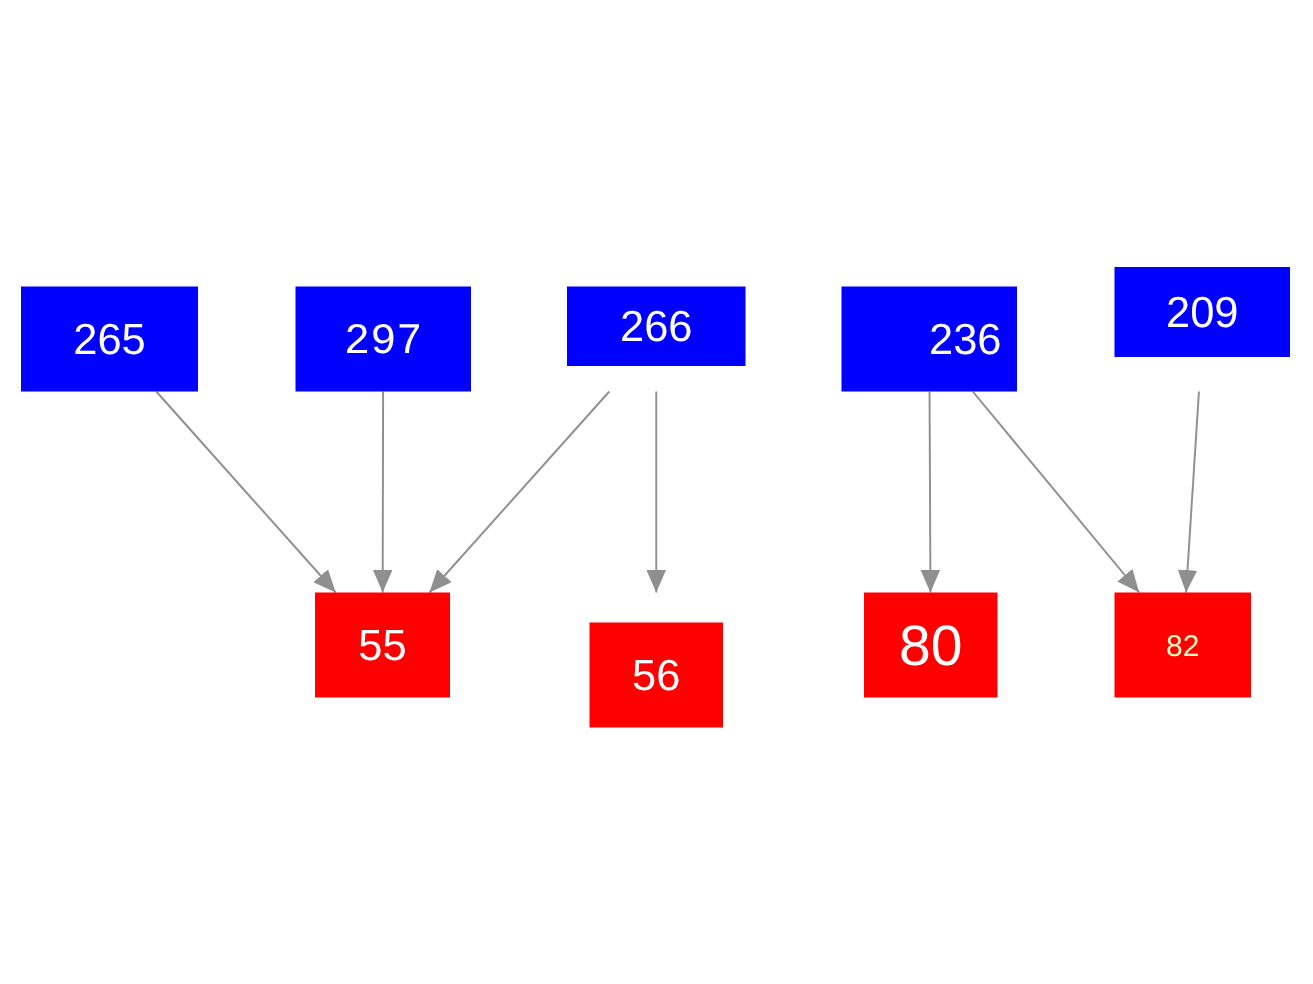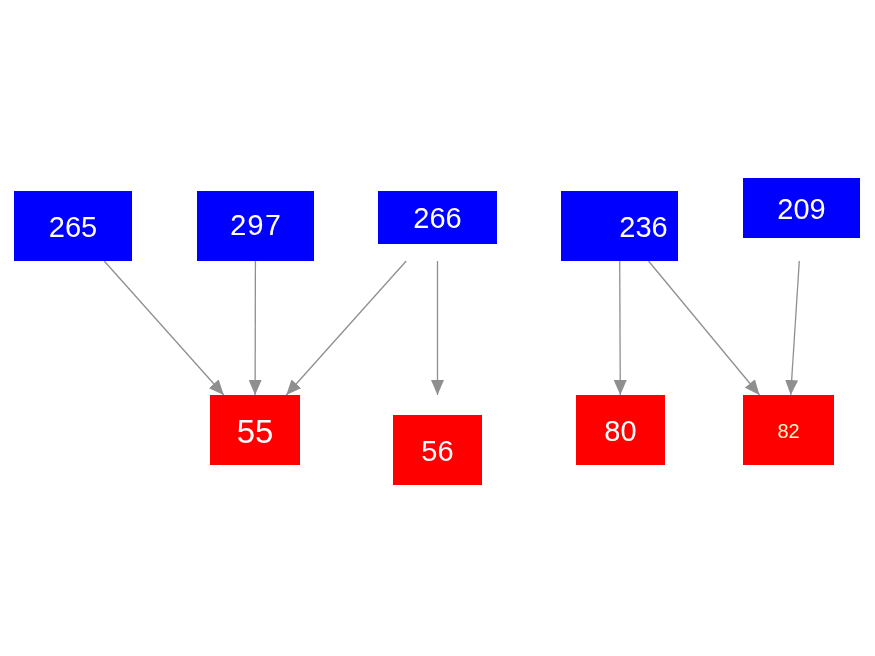--- a/index.html
+++ b/index.html
@@ -63,25 +63,25 @@
       <div class="node" style="left: 378px; top: 191px; width: 119px; height: 53px; background: rgb(0, 0, 254);">
         <span class="node-label" style="color: rgb(255, 255, 255); font-size: 29px;">266</span>
       </div>
       <div class="node" style="left: 561px; top: 191px; width: 117px; height: 70px; background: rgb(0, 0, 254); padding-left: 48px;">
         <span class="node-label" style="color: rgb(255, 255, 255); font-size: 29px;">236</span>
       </div>
       <div class="node" style="left: 743px; top: 178px; width: 117px; height: 60px; background: rgb(0, 0, 254);">
         <span class="node-label" style="color: rgb(255, 255, 255); font-size: 29px;">209</span>
       </div>
       <div class="node" style="left: 210px; top: 395px; width: 90px; height: 70px; background: rgb(254, 0, 0);">
-        <span class="node-label" style="color: rgb(255, 255, 255); font-size: 33px;">55</span>
+        <span class="node-label" style="color: rgb(255, 255, 255); font-size: 29px;">55</span>
       </div>
       <div class="node" style="left: 393px; top: 395px; width: 89px; height: 70px; background: rgb(254, 0, 0); margin-top: 20px;">
         <span class="node-label" style="color: rgb(255, 255, 255); font-size: 29px;">56</span>
       </div>
       <div class="node" style="left: 576px; top: 395px; width: 89px; height: 70px; background: rgb(254, 0, 0);">
-        <span class="node-label" style="color: rgb(255, 255, 255); font-size: 29px;">80</span>
+        <span class="node-label" style="color: rgb(255, 255, 255); font-size: 38px;">80</span>
       </div>
       <div class="node" style="left: 743px; top: 395px; width: 91px; height: 70px; background: rgb(254, 0, 0);">
         <span class="node-label" style="color: #fef9c3; font-size: 20px;">82</span>
       </div>
     </div>
 </div>
 
 </body></html>

